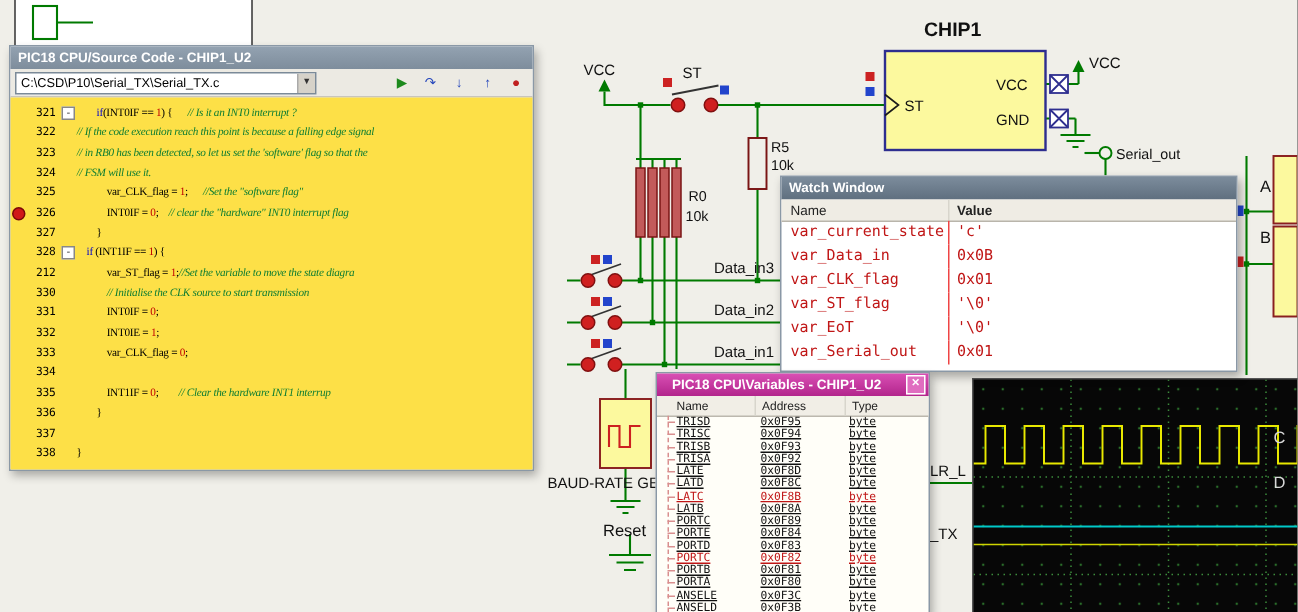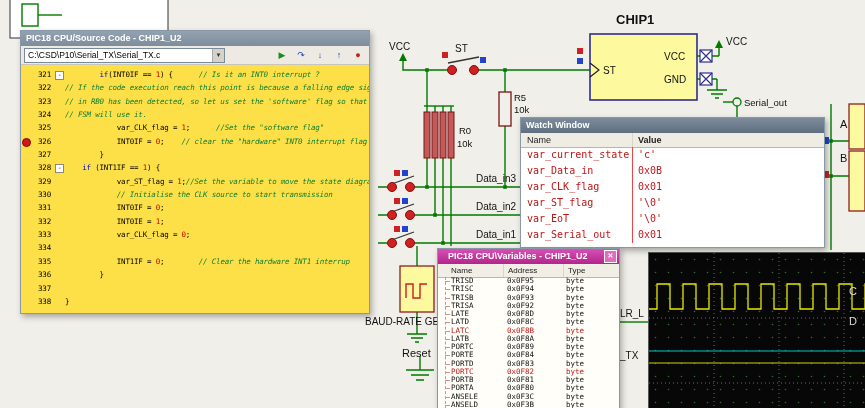--- a/index.html
+++ b/index.html
@@ -7,21 +7,21 @@
          font-family:"Liberation Sans",sans-serif;}
   .schem{position:absolute;left:0;top:0;z-index:0;}
 
   
   .win{position:absolute;background:#fff;border:1px solid #8a98a6;
        box-shadow:2px 3px 6px rgba(0,0,0,.3);}
   .tb{height:15px;color:#fff;font-size:9px;font-weight:bold;line-height:15px;
       padding:0 5px;display:flex;align-items:center;white-space:nowrap;overflow:hidden;}
 
   
-  .src{left:20px;top:30px;width:348px;height:282px;z-index:3;}
+  .src{left:6px;top:30px;width:348px;height:282px;z-index:3;}
   .src .tb{background:linear-gradient(#93a2b1,#7e8d9c);}
   .stool{height:18px;background:#eceae3;border-bottom:1px solid #c9c5bb;
          display:flex;align-items:center;padding:0 3px;gap:19px;}
   .combo{width:196px;height:13px;background:#fff;border:1px solid #7b8a98;
          font-size:8.5px;display:flex;align-items:center;padding-left:3px;overflow:hidden;}
   .cpath{flex:1;white-space:nowrap;overflow:hidden;}
   .carrow{flex:0 0 11px;height:100%;background:#d6d2c9;border-left:1px solid #aaa;
           font-size:6px;line-height:13px;text-align:center;color:#333;}
   .ticons{margin-left:auto;display:flex;gap:3px;}
   .ticon{width:14px;height:13px;font-size:9px;line-height:13px;text-align:center;
@@ -31,21 +31,21 @@
             letter-spacing:-0.2px;padding-top:3px;}
   .cl{display:flex;height:13.35px;line-height:13.35px;white-space:pre;}
   .bp{flex:0 0 9px;position:relative;}
   .bp.on::after{content:"";position:absolute;left:1px;top:3px;width:7px;height:7px;
                 border-radius:50%;background:#d01818;border:1px solid #7a0808;}
   .lnum{flex:0 0 21px;text-align:right;color:#000;padding-right:2px;}
   .fold{flex:0 0 12px;position:relative;}
   .fold i{position:absolute;left:2px;top:3px;width:7px;height:7px;border:1px solid #888;
           background:#fff;font-style:normal;font-size:7px;line-height:6px;text-align:center;
           color:#333;}
-  .code{flex:1;overflow:hidden;}
+  .code{flex:1;overflow:hidden;font-family:Liberation Serif, serif;}
   .kw{color:#0000cd;}
   .nm{color:#c00000;}
   .com{color:#0e7d32;font-style:italic;}
   .pl{color:#000;}
 
   
   .watch{left:520px;top:117px;width:303px;height:129px;z-index:2;}
   .watch .tb{background:linear-gradient(#7c8c9c,#5f6f7f);}
   .whead{height:14px;background:#efece4;border-bottom:1px solid #b9b5ab;display:flex;
          font-size:9px;color:#222;line-height:14px;}
@@ -65,21 +65,21 @@
           font-size:7px;line-height:9px;text-align:center;color:#fff;}
   .vhead{height:13px;background:#f1eee6;border-bottom:1px solid #bcb8ae;display:flex;
          font-size:8px;color:#222;line-height:13px;}
   .vh1{flex:0 0 52px;padding-left:13px;border-right:1px solid #d8d5cc;}
   .vh2{flex:0 0 55px;padding-left:4px;border-right:1px solid #d8d5cc;}
   .vh3{flex:1;padding-left:4px;}
   .vrows{position:absolute;left:0;right:0;top:28px;bottom:0;overflow:hidden;}
   .vrows::before{content:"";position:absolute;left:7px;top:0;bottom:0;
                  border-left:1px dashed #d98f8f;}
   .vrow{display:flex;height:8.25px;line-height:8.25px;
-        font-family:"DejaVu Sans Mono",monospace;font-size:7.5px;color:#111;}
+        font-family:"DejaVu Sans Mono",monospace;font-size:7.5px;color:#111;text-decoration:underline;}
   .vrow.hl{color:#c01616;}
   .vc1{flex:0 0 52px;padding-left:13px;position:relative;overflow:hidden;}
   .vc1::before{content:"";position:absolute;left:7px;top:4px;width:5px;
                border-top:1px dashed #d98f8f;}
   .vc2{flex:0 0 55px;padding-left:4px;overflow:hidden;}
   .vc3{flex:1;padding-left:4px;overflow:hidden;}
 
   
   .scope{position:absolute;left:648px;top:252px;width:217px;height:156px;z-index:1;
          background:#070707;border-left:1px solid #555;border-top:1px solid #555;}
@@ -284,21 +284,21 @@
     </div>
     <div class="codearea" id="code-lines">
         <div class="cl"><span class="bp"></span><span class="lnum">321</span><span class="fold"><i>-</i></span><span class="code"><span class="pl">        </span><span class="kw">if</span><span class="pl">(INT0IF == </span><span class="nm">1</span><span class="pl">) {</span><span class="com">      // Is it an INT0 interrupt ?</span></span></div>
         <div class="cl"><span class="bp"></span><span class="lnum">322</span><span class="fold"></span><span class="code"><span class="com">// If the code execution reach this point is because a falling edge signal</span></span></div>
         <div class="cl"><span class="bp"></span><span class="lnum">323</span><span class="fold"></span><span class="code"><span class="com">// in RB0 has been detected, so let us set the 'software' flag so that the</span></span></div>
         <div class="cl"><span class="bp"></span><span class="lnum">324</span><span class="fold"></span><span class="code"><span class="com">// FSM will use it.</span></span></div>
         <div class="cl"><span class="bp"></span><span class="lnum">325</span><span class="fold"></span><span class="code"><span class="pl">            var_CLK_flag = </span><span class="nm">1</span><span class="pl">;</span><span class="com">      //Set the "software flag"</span></span></div>
         <div class="cl"><span class="bp on"></span><span class="lnum">326</span><span class="fold"></span><span class="code"><span class="pl">            INT0IF = </span><span class="nm">0</span><span class="pl">;</span><span class="com">    // clear the "hardware" INT0 interrupt flag</span></span></div>
         <div class="cl"><span class="bp"></span><span class="lnum">327</span><span class="fold"></span><span class="code"><span class="pl">        }</span></span></div>
         <div class="cl"><span class="bp"></span><span class="lnum">328</span><span class="fold"><i>-</i></span><span class="code"><span class="pl">    </span><span class="kw">if</span><span class="pl"> (INT1IF == </span><span class="nm">1</span><span class="pl">) {</span></span></div>
-        <div class="cl"><span class="bp"></span><span class="lnum">329</span><span class="fold"></span><span class="code"><span class="pl">            var_ST_flag = </span><span class="nm">1</span><span class="pl">;</span><span class="com">//Set the variable to move the state diagra</span></span></div>
+        <div class="cl"><span class="bp"></span><span class="lnum">212</span><span class="fold"></span><span class="code"><span class="pl">            var_ST_flag = </span><span class="nm">1</span><span class="pl">;</span><span class="com">//Set the variable to move the state diagra</span></span></div>
         <div class="cl"><span class="bp"></span><span class="lnum">330</span><span class="fold"></span><span class="code"><span class="pl">            </span><span class="com">// Initialise the CLK source to start transmission</span></span></div>
         <div class="cl"><span class="bp"></span><span class="lnum">331</span><span class="fold"></span><span class="code"><span class="pl">            INT0IF = </span><span class="nm">0</span><span class="pl">;</span></span></div>
         <div class="cl"><span class="bp"></span><span class="lnum">332</span><span class="fold"></span><span class="code"><span class="pl">            INT0IE = </span><span class="nm">1</span><span class="pl">;</span></span></div>
         <div class="cl"><span class="bp"></span><span class="lnum">333</span><span class="fold"></span><span class="code"><span class="pl">            var_CLK_flag = </span><span class="nm">0</span><span class="pl">;</span></span></div>
         <div class="cl"><span class="bp"></span><span class="lnum">334</span><span class="fold"></span><span class="code"></span></div>
         <div class="cl"><span class="bp"></span><span class="lnum">335</span><span class="fold"></span><span class="code"><span class="pl">            INT1IF = </span><span class="nm">0</span><span class="pl">;</span><span class="com">        // Clear the hardware INT1 interrup</span></span></div>
         <div class="cl"><span class="bp"></span><span class="lnum">336</span><span class="fold"></span><span class="code"><span class="pl">        }</span></span></div>
         <div class="cl"><span class="bp"></span><span class="lnum">337</span><span class="fold"></span><span class="code"></span></div>
         <div class="cl"><span class="bp"></span><span class="lnum">338</span><span class="fold"></span><span class="code"><span class="pl">}</span></span></div>
       </div>

